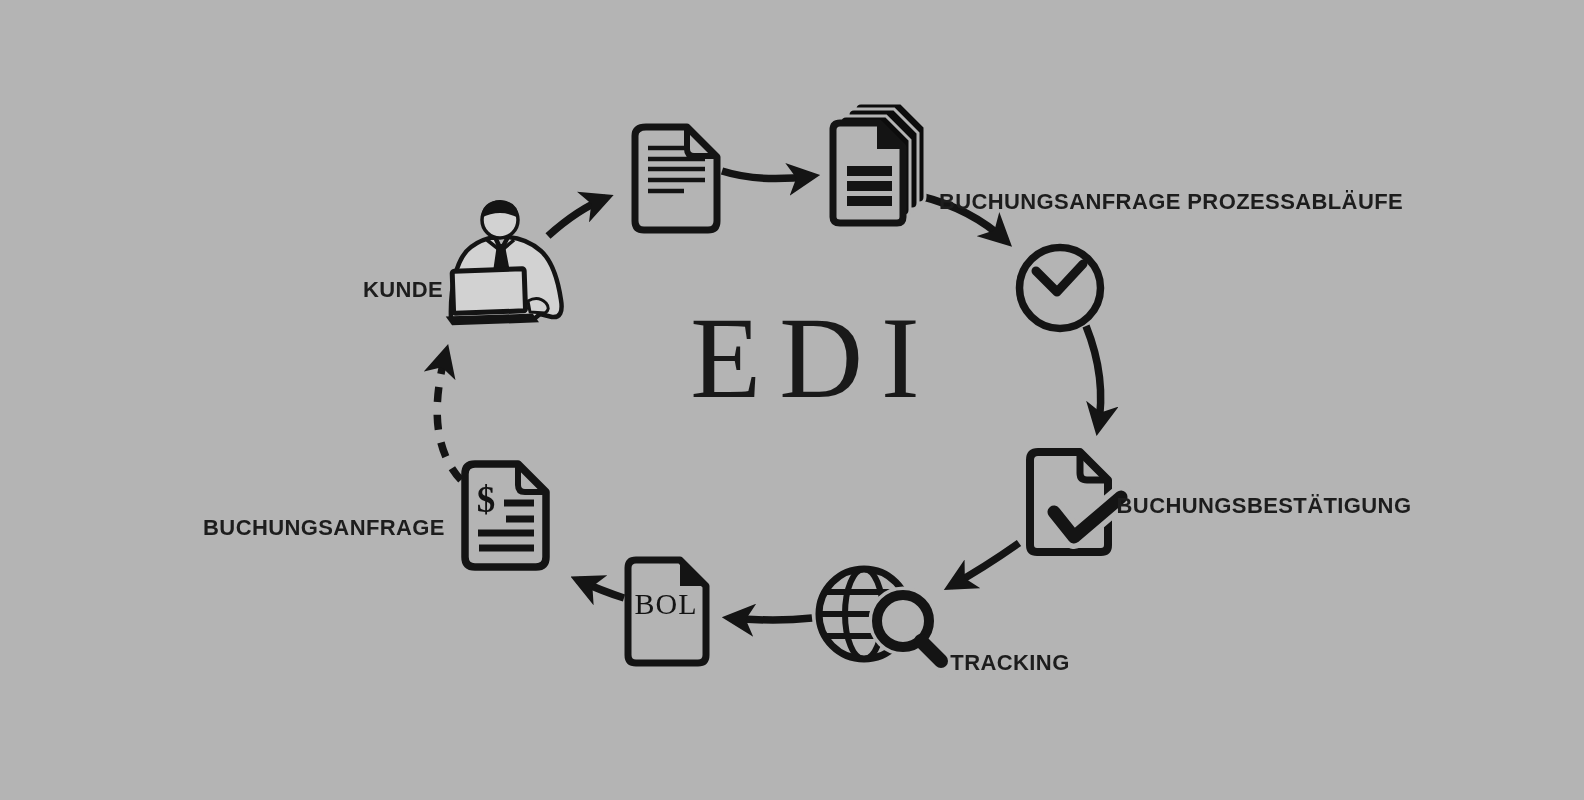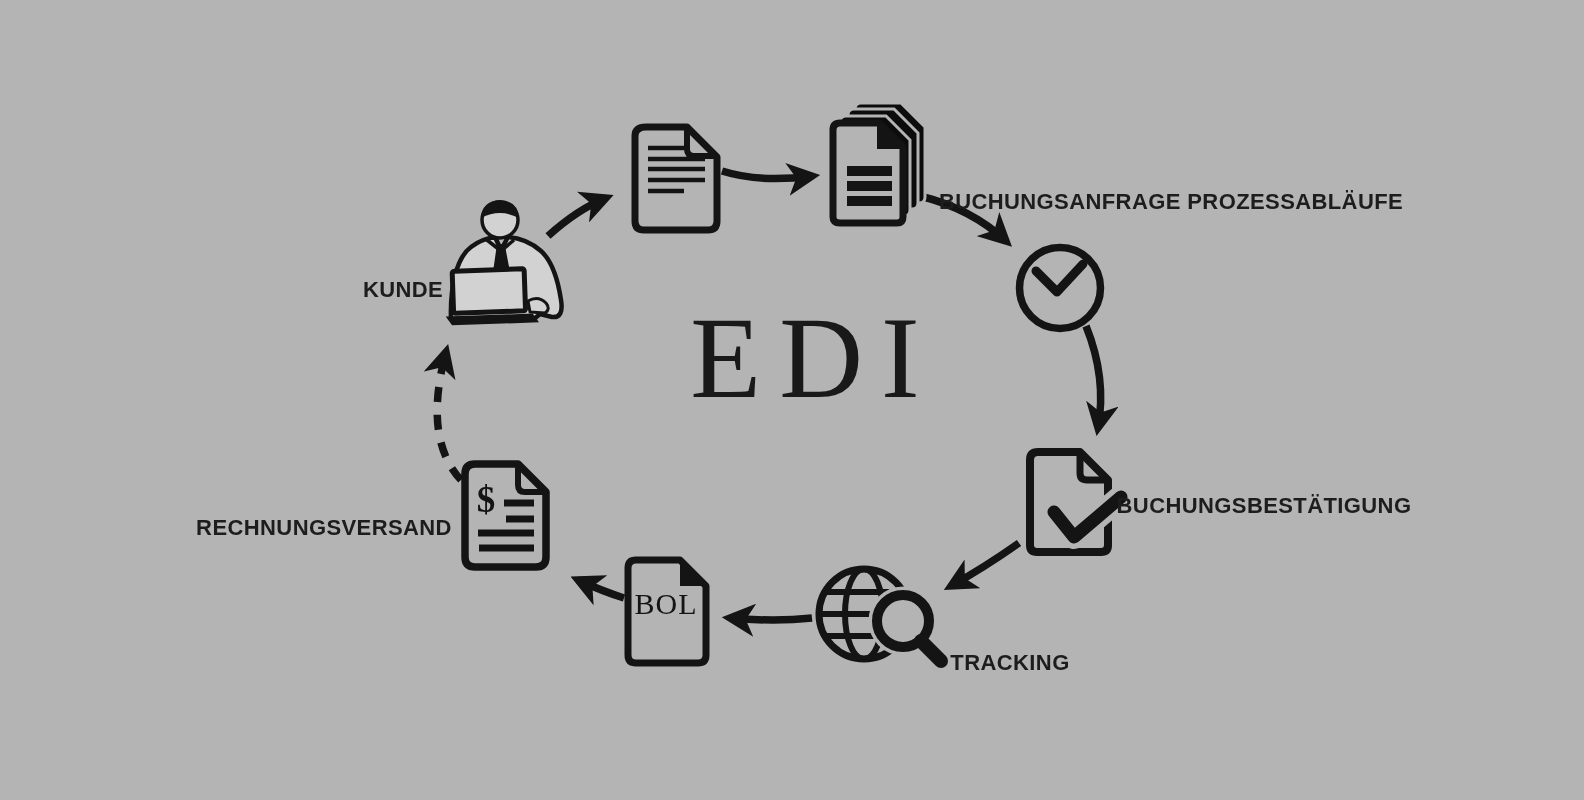--- a/index.html
+++ b/index.html
@@ -156,15 +156,15 @@
 
 
 
   <div class="label" style="left:1171px;top:191px">BUCHUNGSANFRAGE PROZESSABLÄUFE</div>
 
   <div class="label" style="left:1264px;top:495px">BUCHUNGSBESTÄTIGUNG</div>
 
   <div class="label" style="left:1010px;top:652px">TRACKING</div>
 
 
-  <div class="label" style="left:324px;top:517px">RECHNUNGSVERSAND</div>
+  <div class="label" style="left:324px;top:517px">BUCHUNGSANFRAGE</div>
 
 </div>
 
 </body></html>

